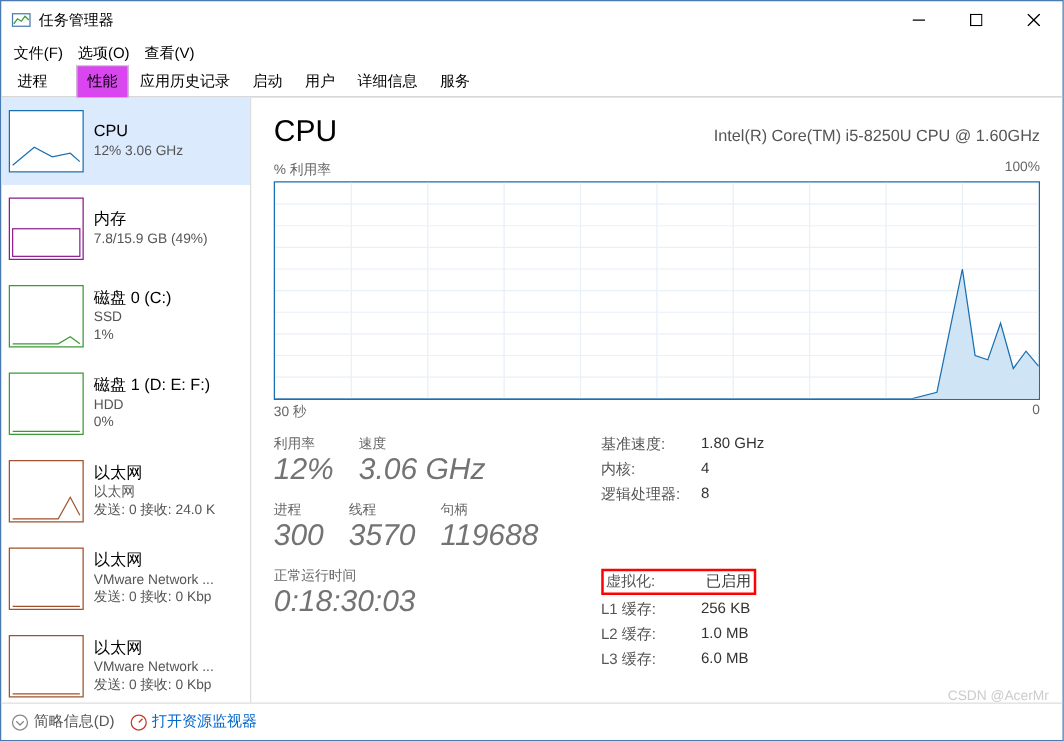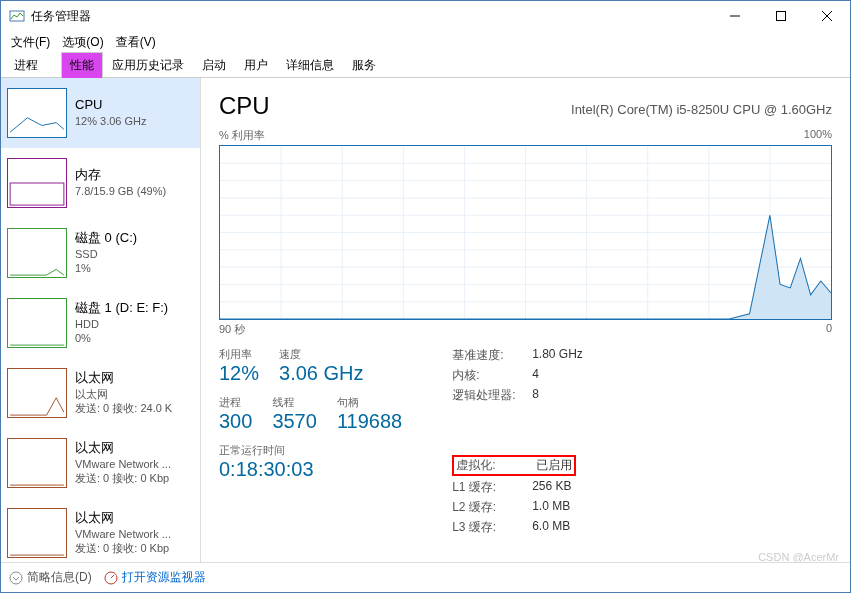--- a/index.html
+++ b/index.html
@@ -28,21 +28,21 @@
 .main-header h1 { font-size: 24px; font-weight: normal; }
 .main-header .model { font-size: 13px; color: #555; }
 .chart-labels { display: flex; justify-content: space-between; font-size: 11px; color: #666; margin-bottom: 2px; }
 .chart { height: 175px; border: 1px solid #1a6fb0; position: relative; }
 .chart svg { width: 100%; height: 100%; display: block; }
 .chart-bottom-labels { display: flex; justify-content: space-between; font-size: 11px; color: #666; margin-top: 2px; margin-bottom: 10px; }
 .stats { display: flex; gap: 50px; }
 .stat-col { }
 .stat-row { margin-bottom: 10px; }
 .stat-label { font-size: 11px; color: #666; }
-.stat-val { font-size: 20px; color: #0369a1; }
+.stat-val { font-size: 24px; color: #737373; font-style: italic; }
 .stat-triple { display: flex; gap: 20px; }
 .spec-table { font-size: 12px; }
 .spec-table div { display: flex; margin-bottom: 3px; }
 .spec-table .k { width: 80px; color: #555; }
 .spec-table .v { color: #333; }
 .spec-highlight { border: 2px solid red; padding: 0 2px; display: inline-flex; margin-top: 48px; }
 .bottombar { height: 30px; border-top: 1px solid #ddd; display: flex; align-items: center; padding: 0 8px; font-size: 12px; color: #555; gap: 12px; }
 .bottombar .collapse { display: flex; align-items: center; gap: 4px; }
 .bottombar .link { color: #0066cc; display: flex; align-items: center; gap: 4px; }
 .watermark { position: absolute; right: 12px; bottom: 30px; font-size: 11px; color: #ccc; }
@@ -192,21 +192,21 @@
             <line x1="360" y1="0" x2="360" y2="175"></line>
           <line x1="420" y1="0" x2="420" y2="175"></line>
             <line x1="480" y1="0" x2="480" y2="175"></line>
           <line x1="540" y1="0" x2="540" y2="175"></line>
         </g>
         <polyline id="chart-fill" fill="#cfe5f5" stroke="none" points="0,175 0,175 50,175 100,175 150,175 200,175 250,175 300,175 350,175 400,175 450,175 500,175 520,169.75 540,70 550,140 560,143.5 570,113.75 580,150.5 590,136.5 600,148.75 600,175"></polyline>
         <polyline id="chart-line" fill="none" stroke="#1a6fb0" stroke-width="1" points="0,175 50,175 100,175 150,175 200,175 250,175 300,175 350,175 400,175 450,175 500,175 520,169.75 540,70 550,140 560,143.5 570,113.75 580,150.5 590,136.5 600,148.75"></polyline>
       </svg>
     </div>
     <div class="chart-bottom-labels">
-      <span>90 秒</span>
+      <span>30 秒</span>
       <span>0</span>
     </div>
     <div class="stats">
       <div class="stat-col">
         <div class="stat-triple stat-row">
           <div>
               <div class="stat-label">利用率</div>
                <div class="stat-val">12%</div>
             </div>
           <div>

